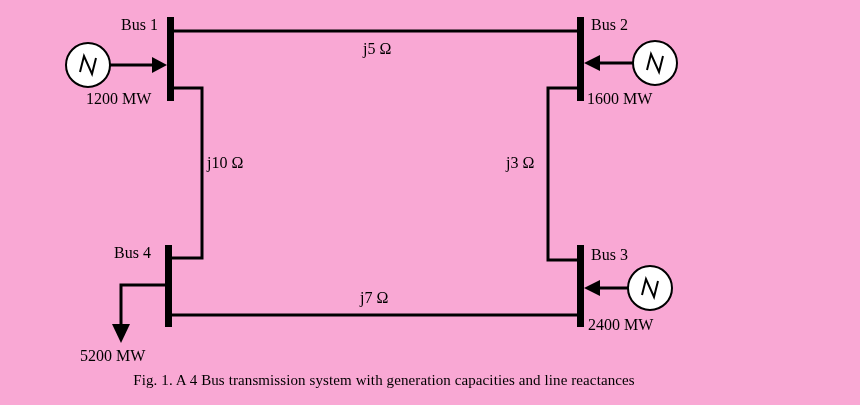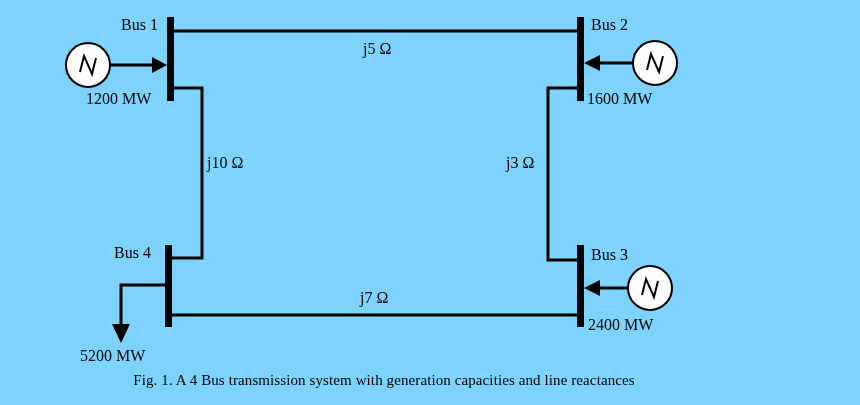--- a/index.html
+++ b/index.html
@@ -11,21 +11,21 @@
     width: 860px;
     height: 405px;
     font-family: "Liberation Serif", "DejaVu Serif", serif;
     color: #000000;
     overflow: hidden;
   }
   #figure-root {
     position: relative;
     width: 860px;
     height: 405px;
-    background: #7dd3fc;
+    background: #f9a8d4;
   }
   #diagram-svg {
     position: absolute;
     left: 0;
     top: 0;
     width: 860px;
     height: 405px;
     display: block;
   }
   .diagram-text {

